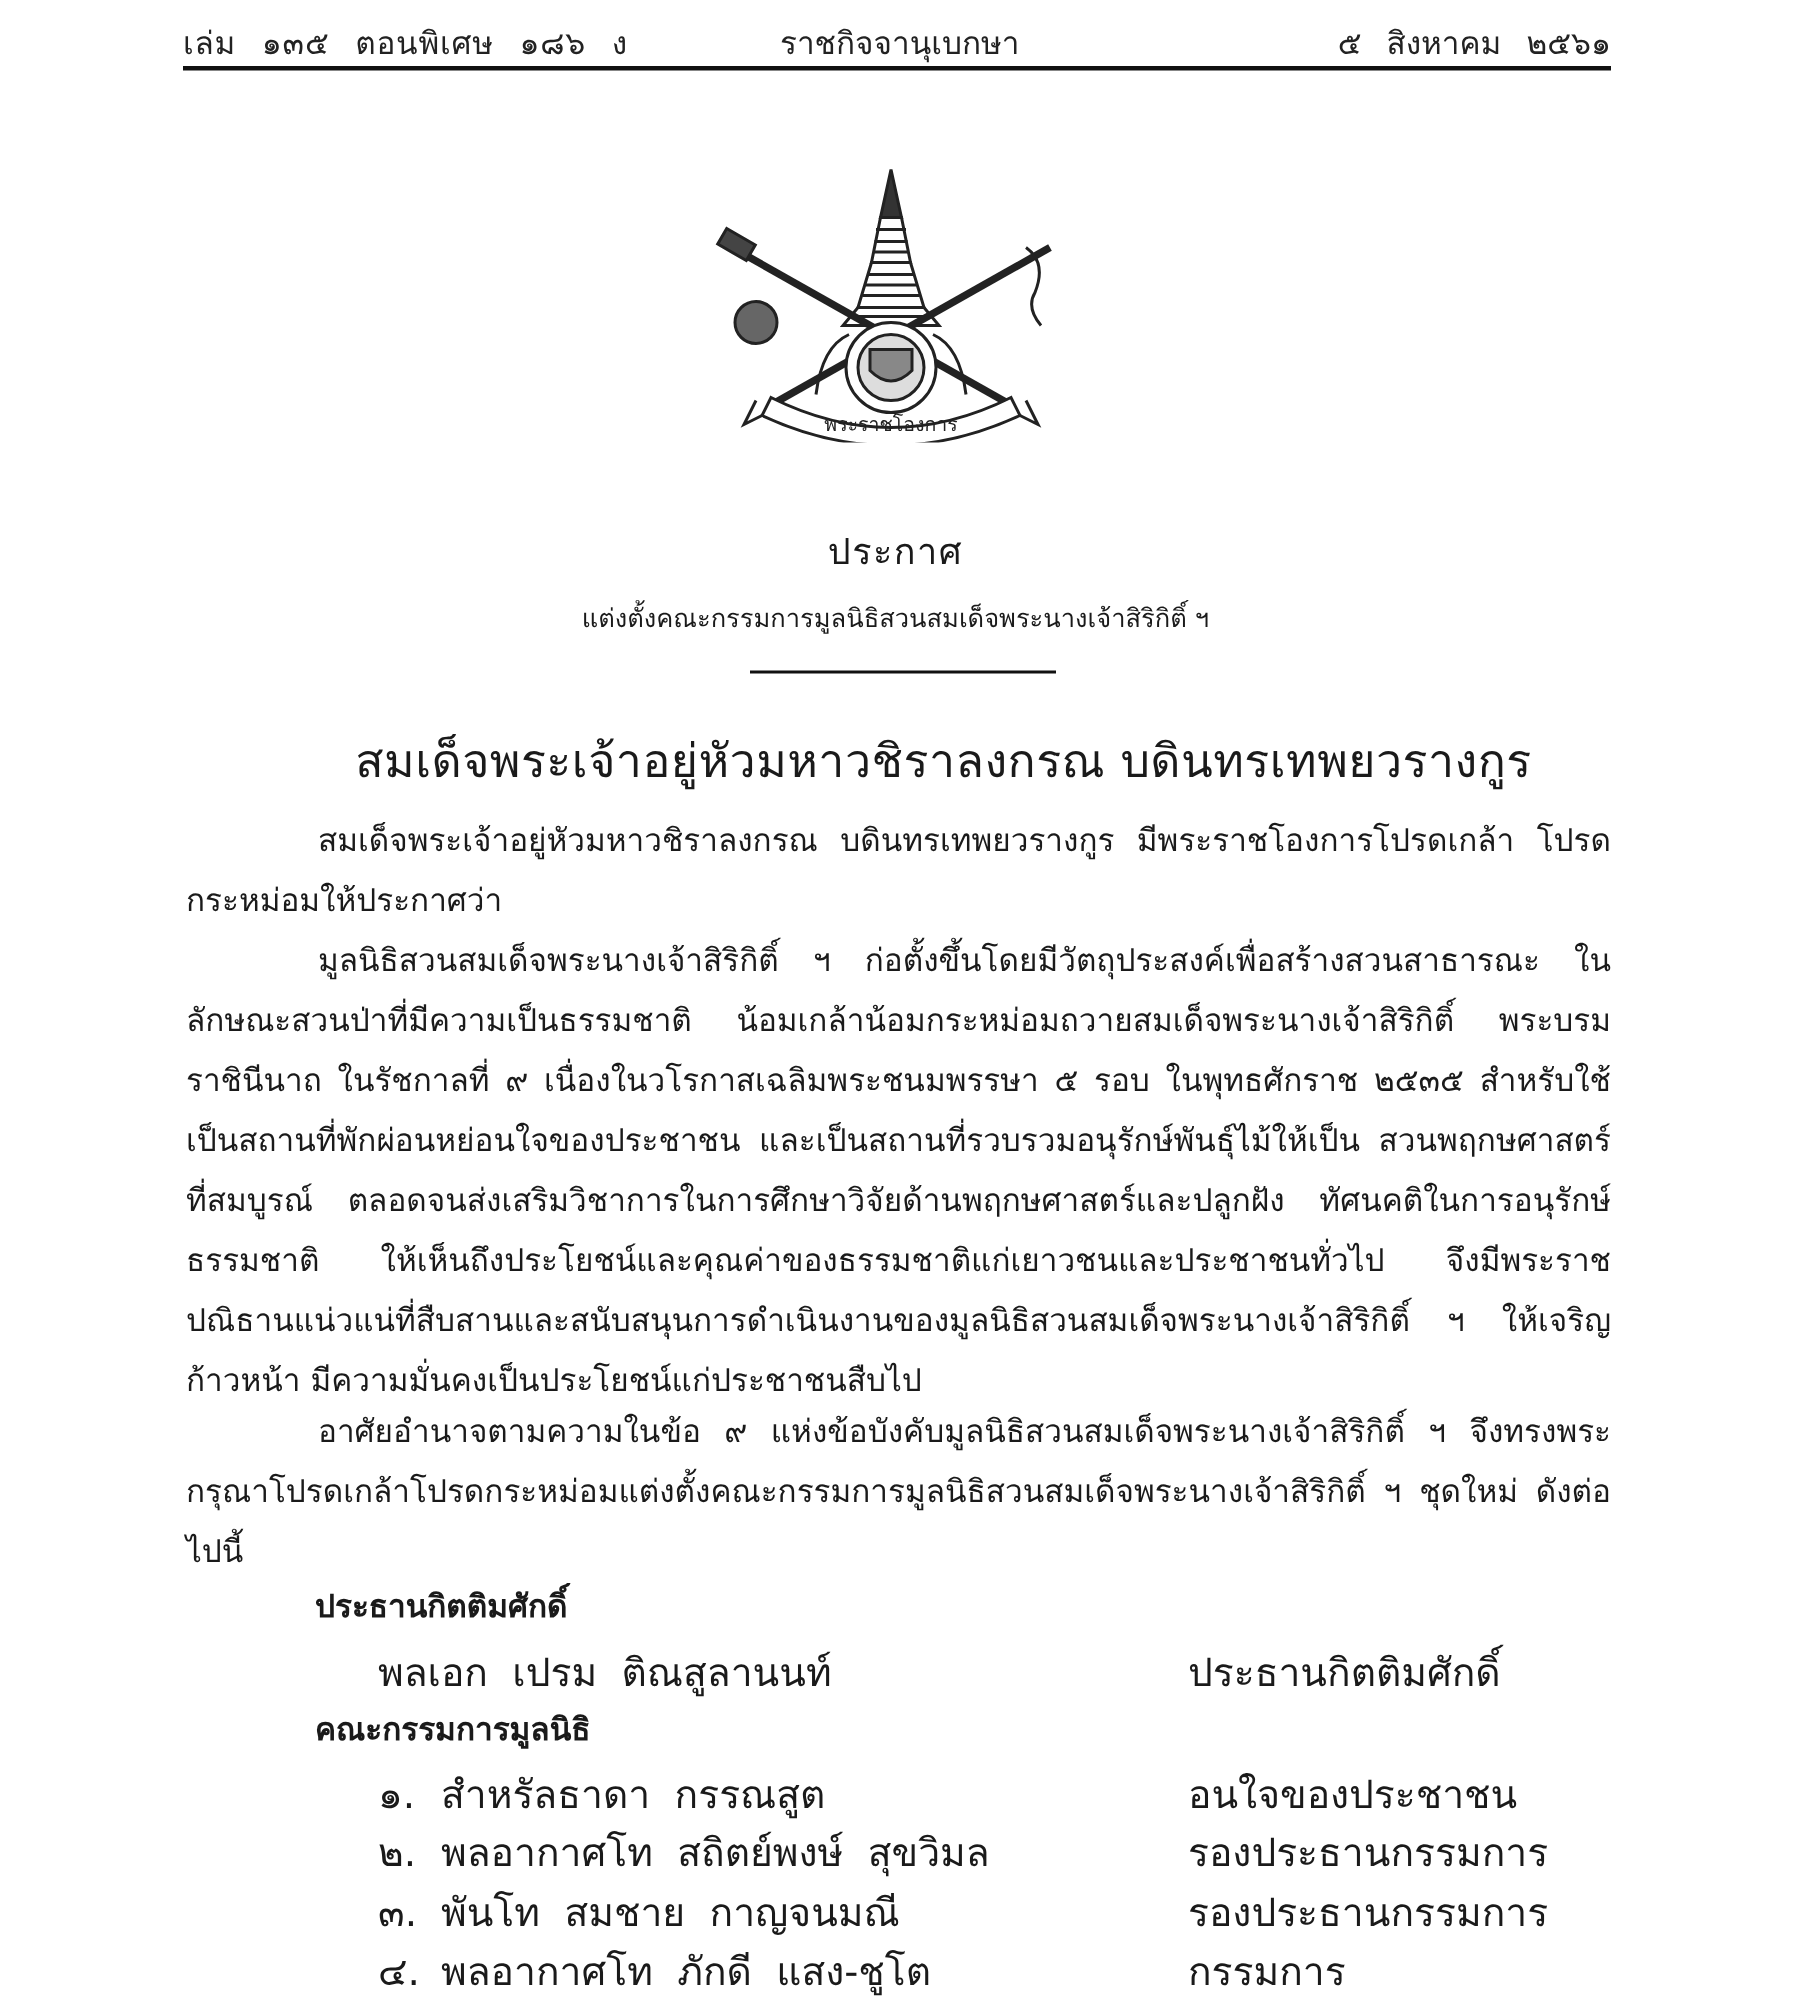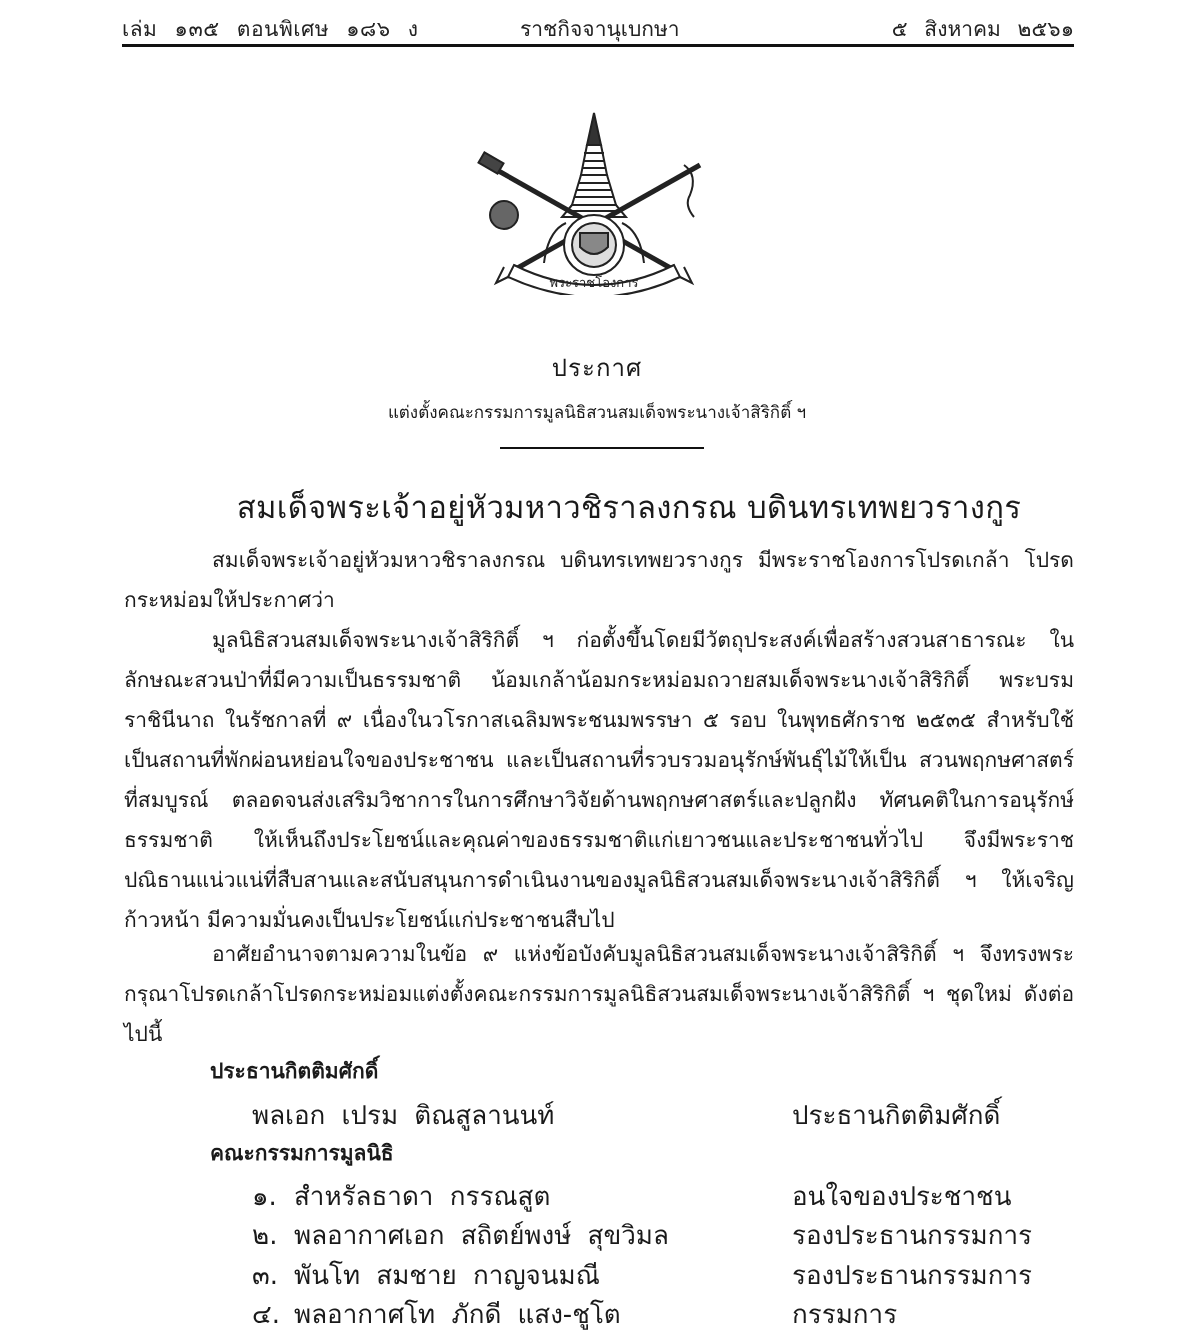--- a/index.html
+++ b/index.html
@@ -127,21 +127,21 @@
 
   <div class="section sec-board">คณะกรรมการมูลนิธิ</div>
 
   <div class="member-row" style="top:1175px;">
     <span class="num">๑.</span>
     <span class="name">สำหรัลธาดา กรรณสูต</span>
     <span class="role">อนใจของประชาชน</span>
   </div>
   <div class="member-row" style="top:1214px;">
     <span class="num">๒.</span>
-    <span class="name">พลอากาศเอก สถิตย์พงษ์ สุขวิมล</span>
+    <span class="name">พลอากาศโท สถิตย์พงษ์ สุขวิมล</span>
     <span class="role">รองประธานกรรมการ</span>
   </div>
   <div class="member-row" style="top:1254px;">
     <span class="num">๓.</span>
     <span class="name">พันโท สมชาย กาญจนมณี</span>
     <span class="role">รองประธานกรรมการ</span>
   </div>
   <div class="member-row" style="top:1293px;">
     <span class="num">๔.</span>
     <span class="name">พลอากาศโท ภักดี แสง-ชูโต</span>

